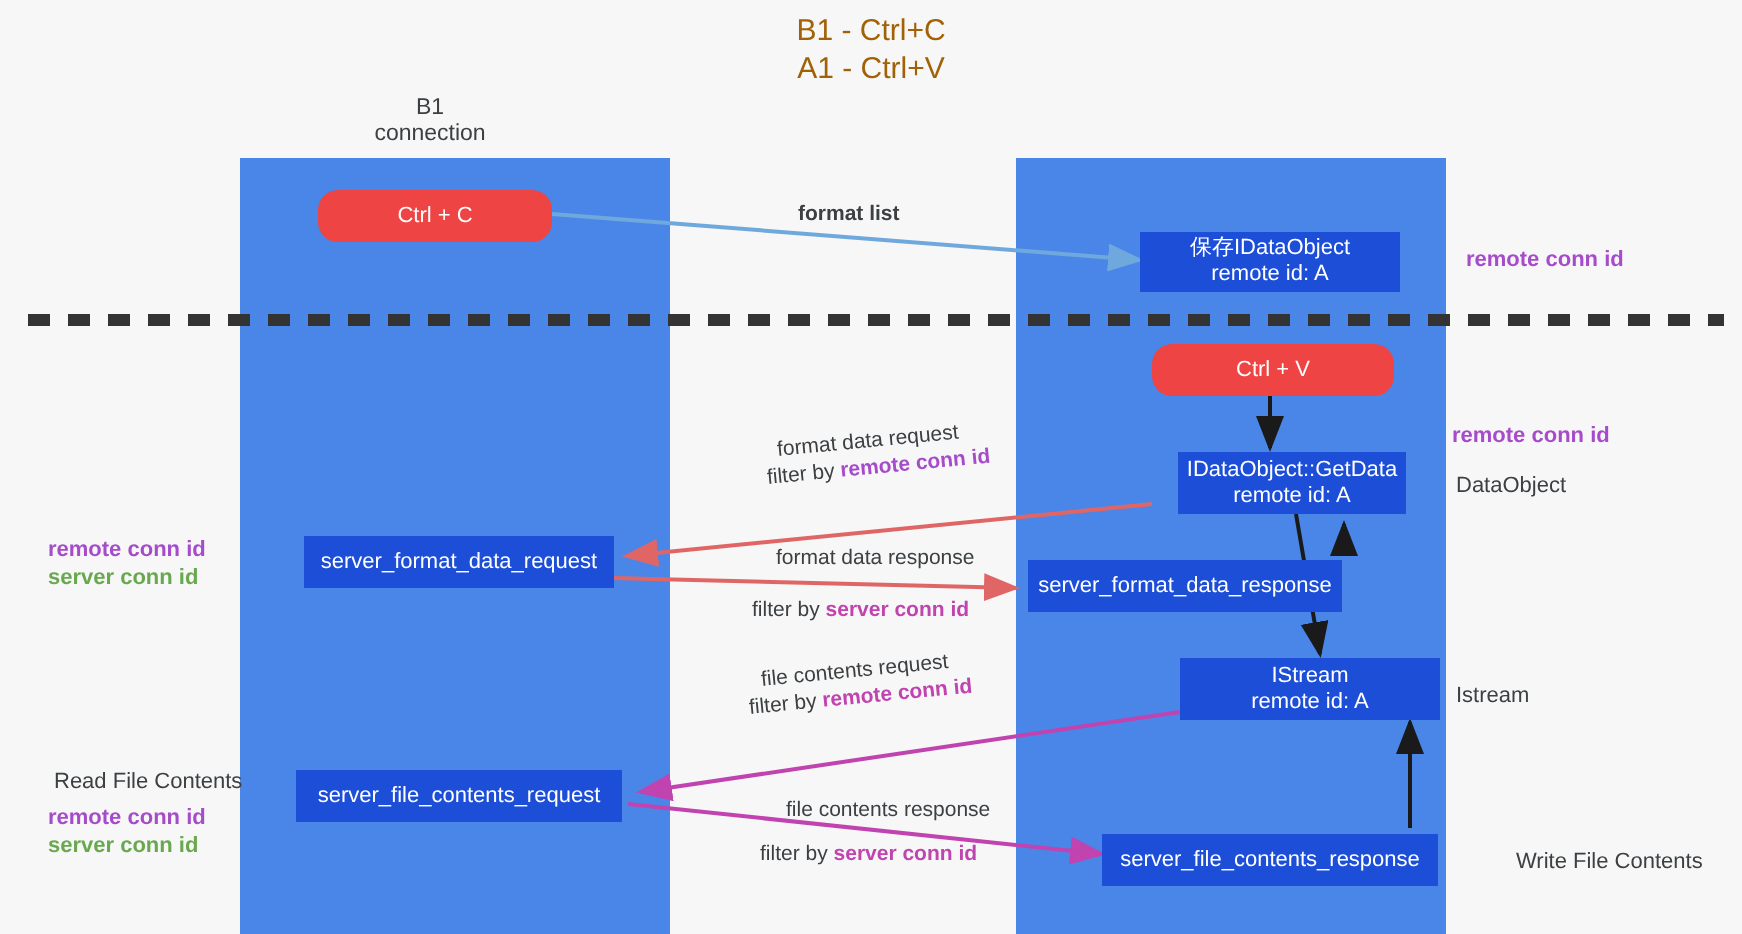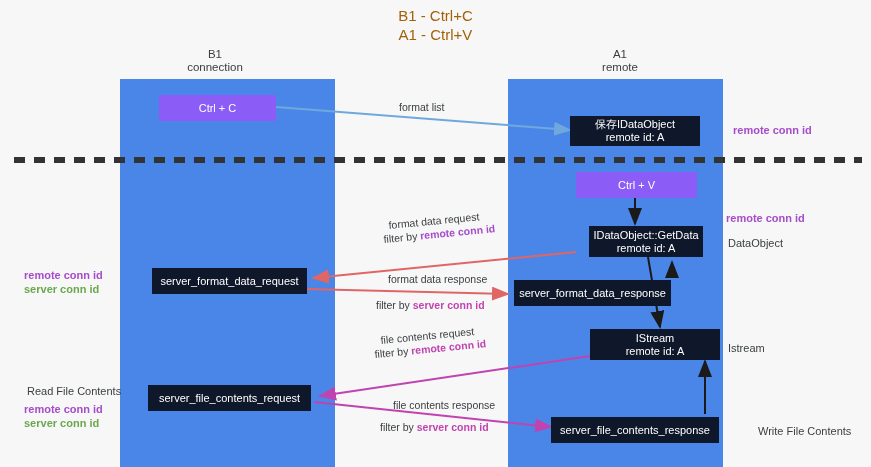--- a/index.html
+++ b/index.html
@@ -59,22 +59,22 @@
     display: flex;
     flex-direction: column;
     align-items: center;
     justify-content: center;
     color: #ffffff;
     font-size: 11px;
     line-height: 13px;
     text-align: center;
     padding: 2px 4px;
   }
-  .node.green { background: #8b5cf6; }
-  .node.orange { background: #0f172a; }
+  .node.green { background: #ef4444; border-radius: 10px; }
+  .node.orange { background: #1d4ed8; }
   .node .l2 { font-size: 11px; line-height: 13px; }
 
   
   .side-label {
     position: absolute;
     font-size: 11px;
     line-height: 14px;
     color: #3c4043;
     white-space: nowrap;
   }
@@ -103,22 +103,20 @@
 </head>
 <body>
 
 <div id="canvas">
 
   <div id="title">B1 - Ctrl+C
 A1 - Ctrl+V</div>
 
   <div class="col-header" id="hdr-b1">B1
 connection</div>
-  <div class="col-header" id="hdr-a1">A1
-remote</div>
 
   <div class="lane" id="lane-b1"></div>
   <div class="lane" id="lane-a1"></div>
 
   <svg class="overlay" viewBox="0 0 871 467">
     <defs>
       <marker id="ah-blue" markerWidth="9" markerHeight="7" refX="8" refY="3.5" orient="auto">
         <path d="M0,0 L9,3.5 L0,7 z" fill="#6fa8dc"></path>
       </marker>
       <marker id="ah-red" markerWidth="9" markerHeight="7" refX="8" refY="3.5" orient="auto">
@@ -185,21 +183,21 @@
   </div>
 
   <div class="node orange" style="left:148px; top:385px; width:163px; height:26px;">
     <span>server_file_contents_request</span>
   </div>
 
   <div class="node orange" style="left:551px; top:417px; width:168px; height:26px;">
     <span>server_file_contents_response</span>
   </div>
 
-  <div class="edge-label" style="left:399px; top:101px;">
+  <div class="edge-label" style="left:399px; top:101px;font-weight:bold;">
     <span>format list</span>
   </div>
 
   <div class="edge-label" style="left:388px; top:219px; transform: rotate(-5.5deg);">
     <span>format data request</span>
   </div>
   <div class="edge-label" style="left:383px; top:233px; transform: rotate(-5.5deg);">
     <span>filter by </span><b class="purple">remote conn id</b>
   </div>
 

